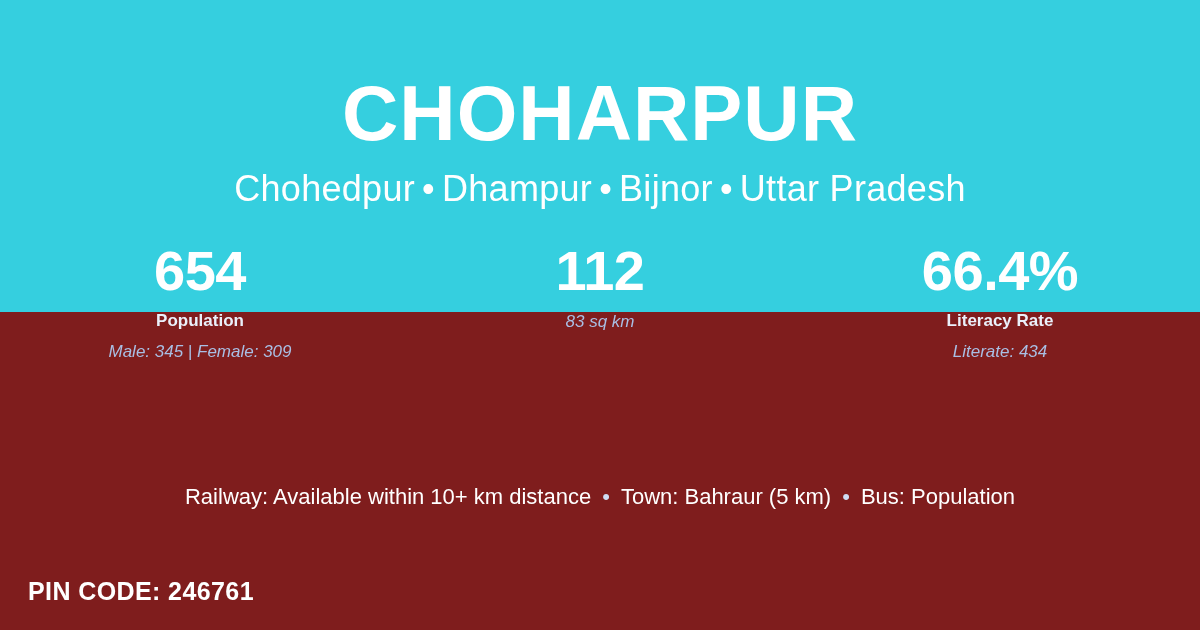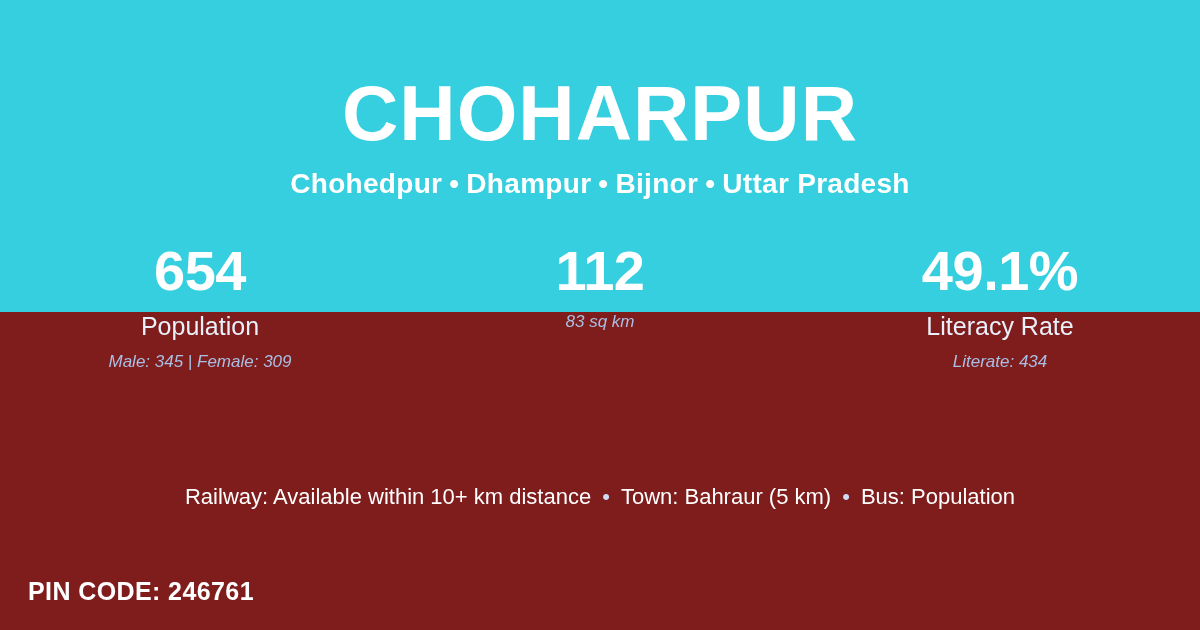--- a/index.html
+++ b/index.html
@@ -30,22 +30,22 @@
     margin-top:74px;
     font-size:78px;
     font-weight:bold;
     color:#ffffff;
     letter-spacing:1px;
     line-height:1.02;
     white-space:nowrap;
   }
   .village-location {
     margin-top:14px;
-    font-size:28px;
-    font-weight:bold;
+    font-size:36px;
+    font-weight:normal;
     color:#ffffff;
     letter-spacing:0.3px;
     white-space:nowrap;
   }
   .village-location .sep { padding:0 7px; }
 
   
   .stats {
     position:absolute; left:0; top:242px;
     width:1200px;
@@ -54,22 +54,22 @@
   .stat { width:400px; text-align:center; }
   .stat-value {
     font-size:56px;
     font-weight:bold;
     color:#ffffff;
     line-height:1.05;
     letter-spacing:-0.5px;
   }
   .stat-label {
     margin-top:10px;
-    font-size:25px;
-    font-weight:normal;
+    font-size:17px;
+    font-weight:bold;
     color:#eaf0fa;
     line-height:1.2;
   }
   .stat-sub {
     margin-top:11px;
     font-size:17px;
     font-weight:normal;
     color:#a9bfe4;
     line-height:1.2;
     font-style:italic;
@@ -129,21 +129,21 @@
       <div class="stat-label">Population</div>
       <div class="stat-sub">Male: 345 | Female: 309</div>
     </div>
 
     <div class="stat">
       <div class="stat-value">112</div>
       <div class="stat-sub">83 sq km</div>
     </div>
 
     <div class="stat">
-      <div class="stat-value">49.1%</div>
+      <div class="stat-value">66.4%</div>
       <div class="stat-label">Literacy Rate</div>
       <div class="stat-sub">Literate: 434</div>
     </div>
 
   </div>
 
   <div class="amenities">
     <span>Railway: Available within 10+ km distance</span><span class="sep">•</span><span>Town: Bahraur (5 km)</span><span class="sep">•</span><span>Bus: Population</span>
   </div>
 

